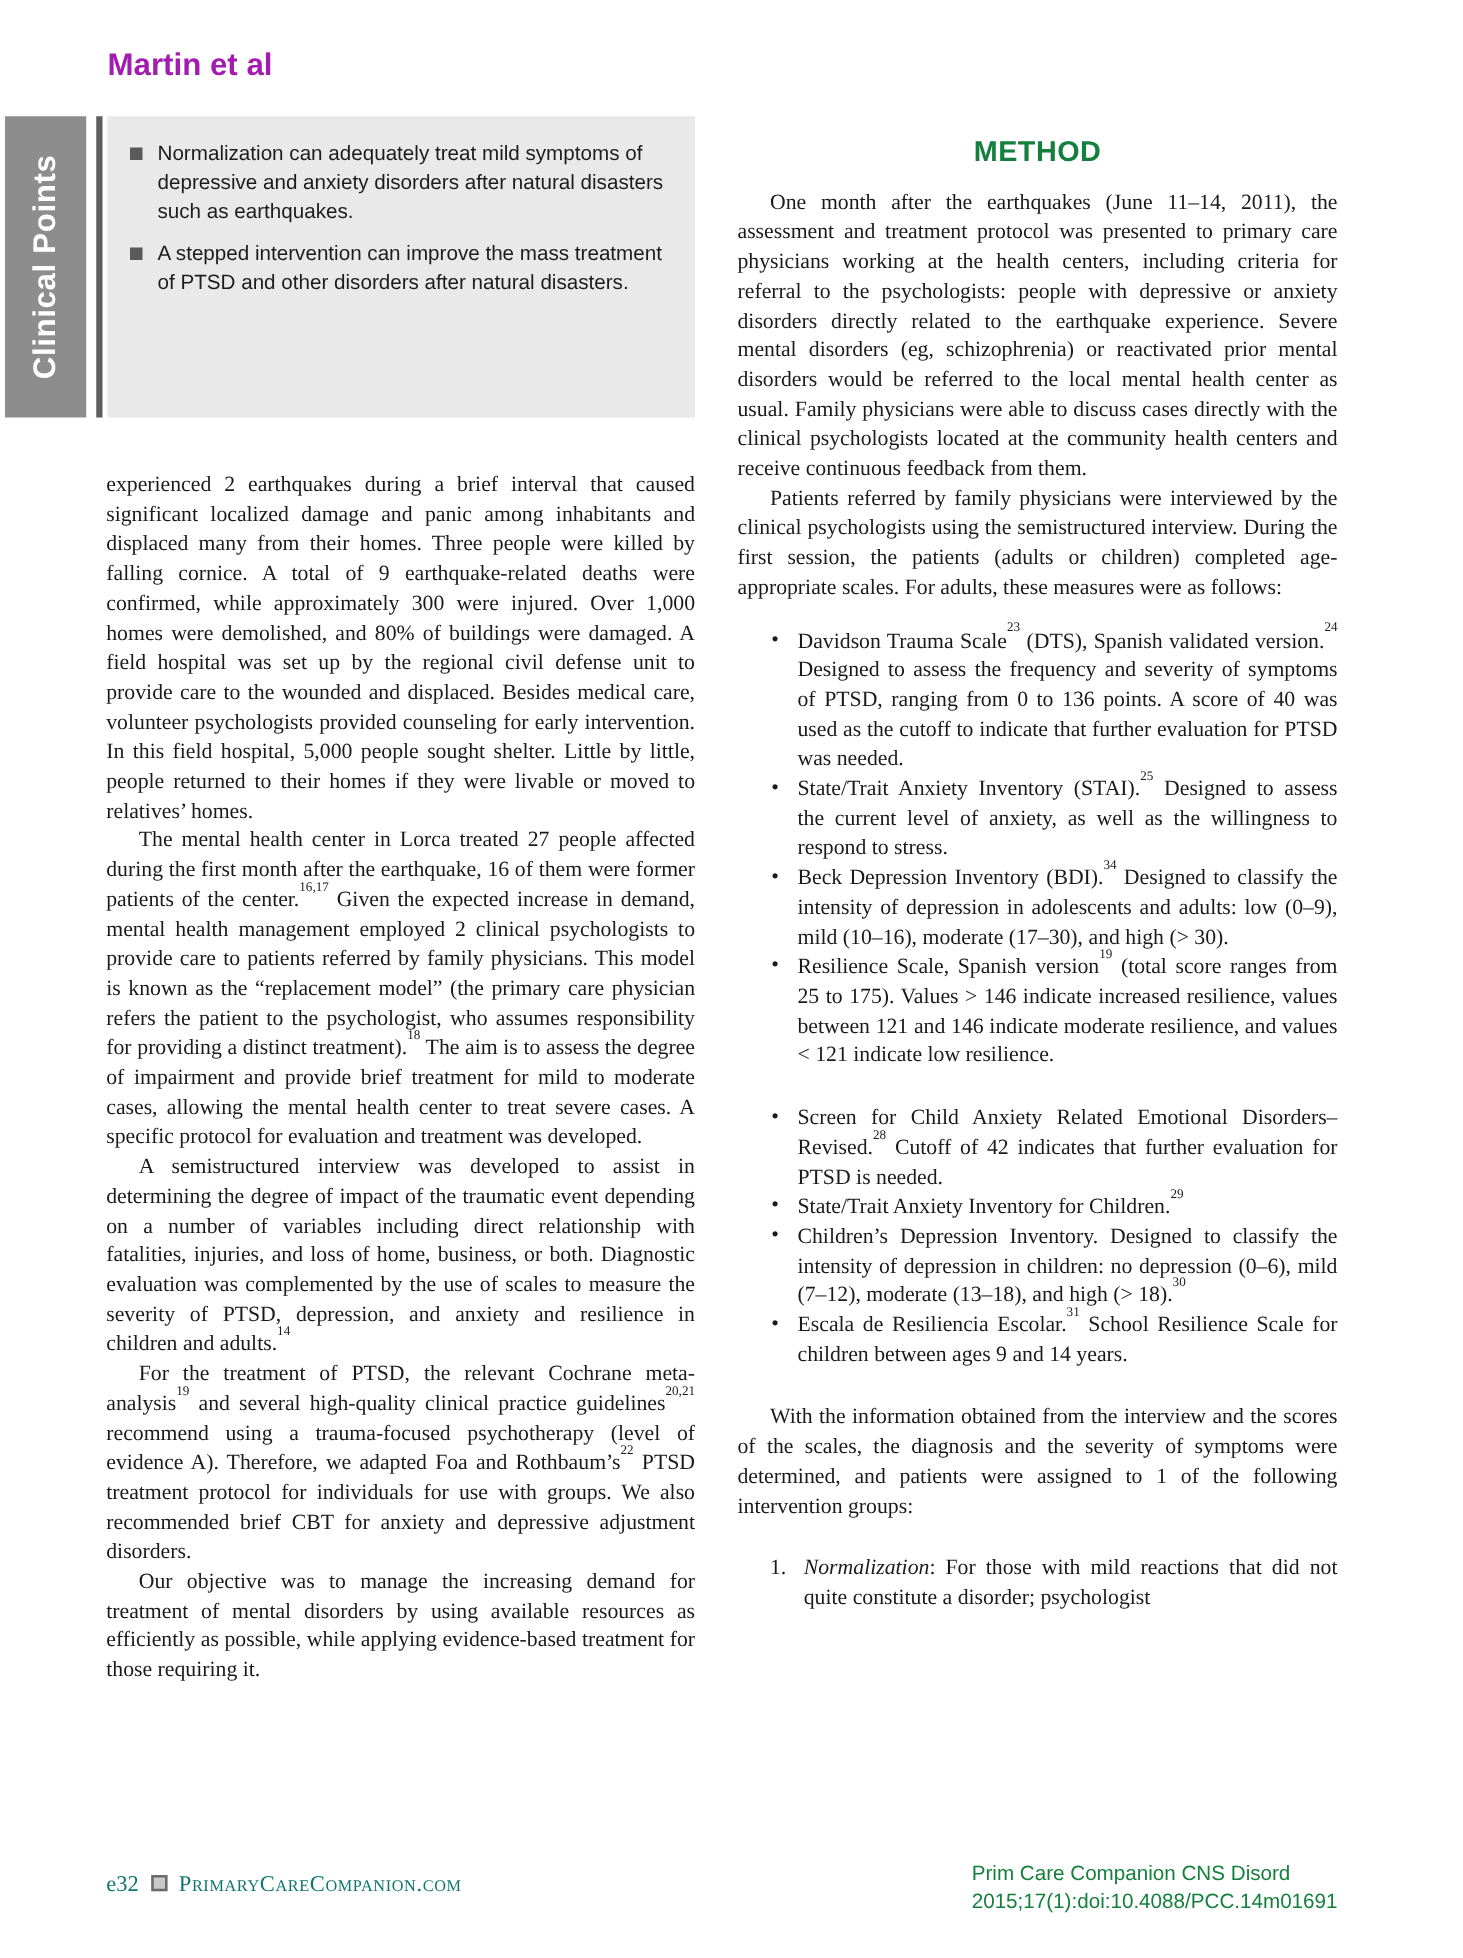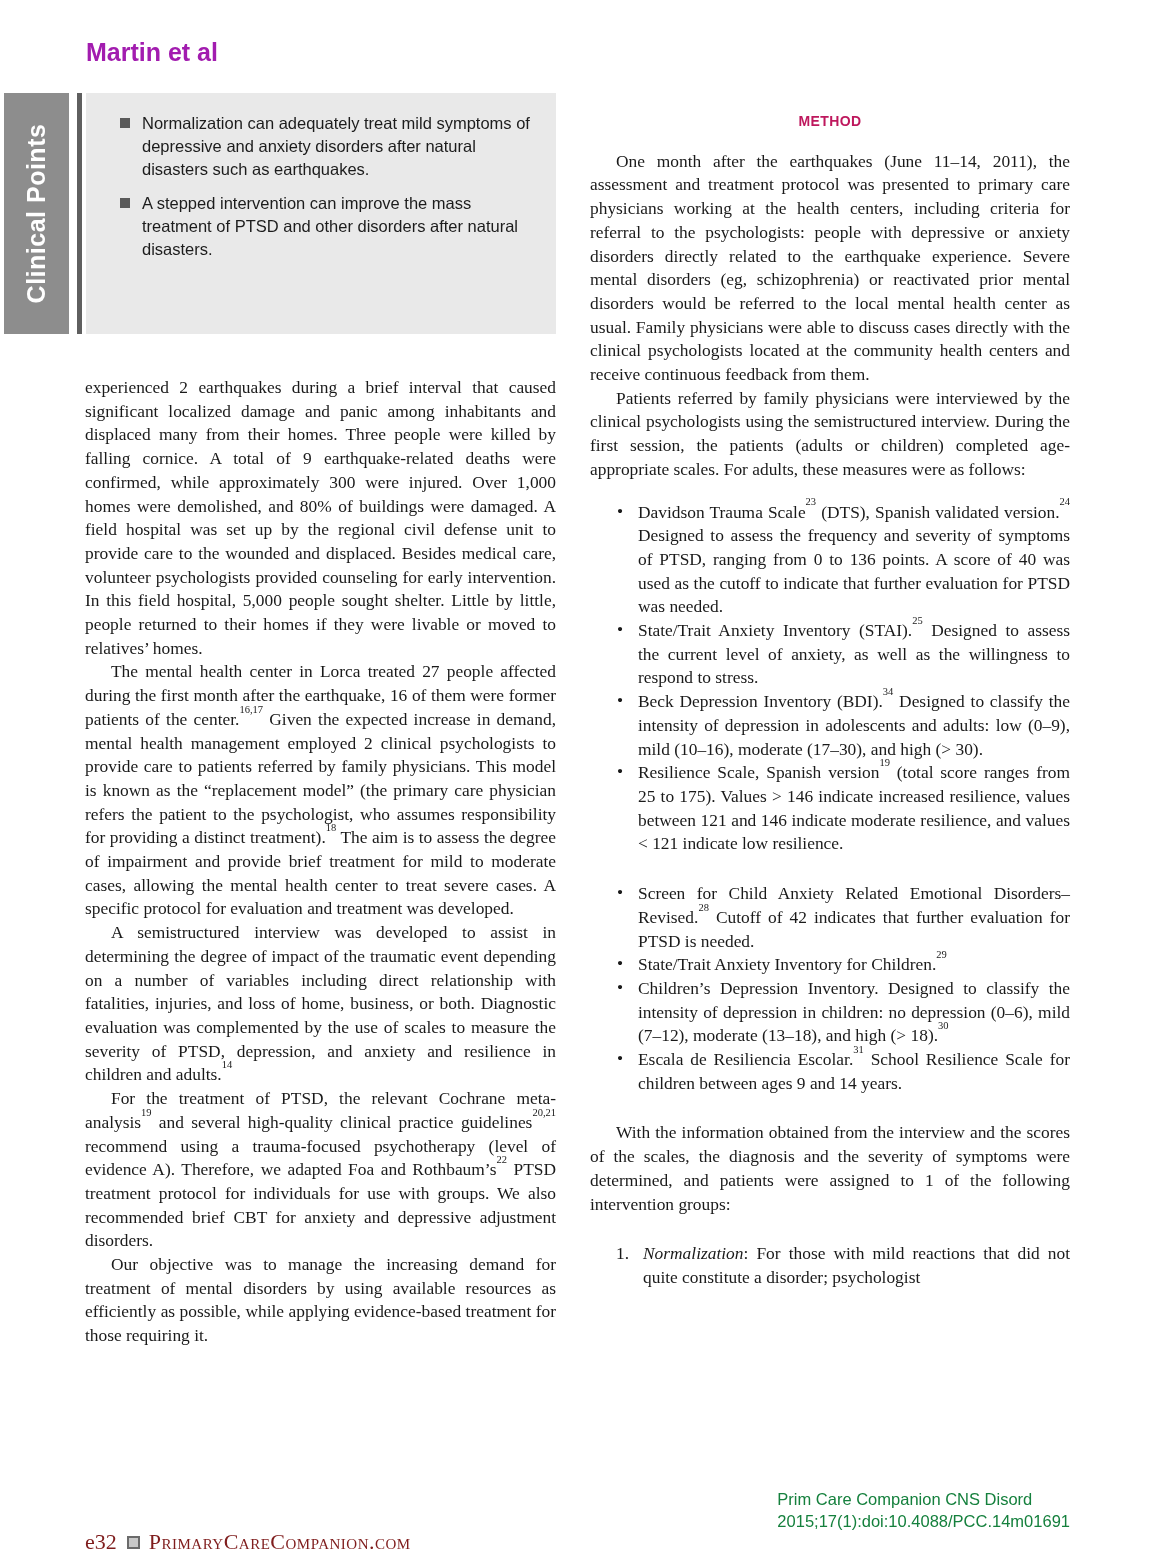--- a/index.html
+++ b/index.html
@@ -11,46 +11,46 @@
        font-family:"Liberation Sans",sans-serif;font-size:25px;color:#a21caf;font-weight:bold;}
 
   
   .cp{position:absolute;left:0;top:93px;width:556px;height:241px;}
   .cp-tab{position:absolute;left:4px;top:0;width:65px;height:100%;
        background:var(--tab,#8d8d8d);display:flex;align-items:center;justify-content:center;}
   .cp-tab .vtxt{transform:rotate(-90deg);white-space:nowrap;color:#ffffff;
        font-family:"Liberation Sans",sans-serif;font-weight:bold;font-size:25px;letter-spacing:.5px;}
   .cp-rule{position:absolute;left:77px;top:0;width:5px;height:100%;background:var(--rule,#5f5f5f);}
   .cp-box{position:absolute;left:86px;top:0;width:470px;height:100%;box-sizing:border-box;
-       background:var(--boxbg,#e9e9e9);padding:19px 16px 0 30px;}
+       background:var(--boxbg,#e9e9e9);padding:19px 16px 0 14px;}
   .cp-item{display:flex;margin-bottom:11px;
        font-family:"Liberation Sans",sans-serif;font-size:16.5px;line-height:23px;color:#1c1c1c;}
   .cp-bullet{flex:none;width:10px;height:10px;background:var(--sq,#5a5a5a);margin:6px 12px 0 4px;}
 
   
   .left-col{position:absolute;left:85px;top:376px;width:471px;
        font-size:17.4px;line-height:23.7px;text-align:justify;}
   .right-col{position:absolute;left:590px;top:110px;width:480px;
        font-size:17.4px;line-height:23.7px;text-align:justify;}
   .para{margin:0;}
   .para.indent{text-indent:26px;}
   sup{font-size:10.5px;line-height:0;position:relative;top:-5.5px;}
-  .method-heading{font-family:"Liberation Sans",sans-serif;font-weight:bold;font-size:14px;
-       letter-spacing:.4px;text-align:center;margin:0 0 16px 0;color:#be185d;}
+  .method-heading{font-family:"Liberation Sans",sans-serif;font-weight:bold;font-size:23px;
+       letter-spacing:.4px;text-align:center;margin:0 0 16px 0;color:#15803d;}
 
   .bullets{margin:19px 0 26px 0;padding-left:48px;}
   .bullets.children{margin:22px 0 26px 0;}
   .bullet-item{position:relative;}
   .bullet-item .dot{position:absolute;left:-21px;top:-1px;}
   .numbered{margin:26px 0 0 0;padding-left:53px;}
   .num-item{position:relative;}
   .num-item .num-label{position:absolute;left:-27px;top:0;}
 
   
-  .footer-left{position:absolute;left:85px;top:1497px;font-size:22px;color:#7f1d1d;margin-top:32px;}
+  .footer-left{position:absolute;left:85px;top:1497px;font-size:18px;color:#0f766e;}
   .footer-left .site{font-variant:small-caps;letter-spacing:.5px;}
   .footer-icon{display:inline-block;width:9px;height:9px;border:2px solid #6b6b6b;
        background:#c9c9c9;margin:0 9px 0 10px;}
   .footer-right{position:absolute;right:100px;top:1488px;text-align:left;
        font-family:"Liberation Sans",sans-serif;font-size:16.5px;line-height:22px;color:#15803d;}
 </style>
 </head>
 <body>
 
 <div class="page">

